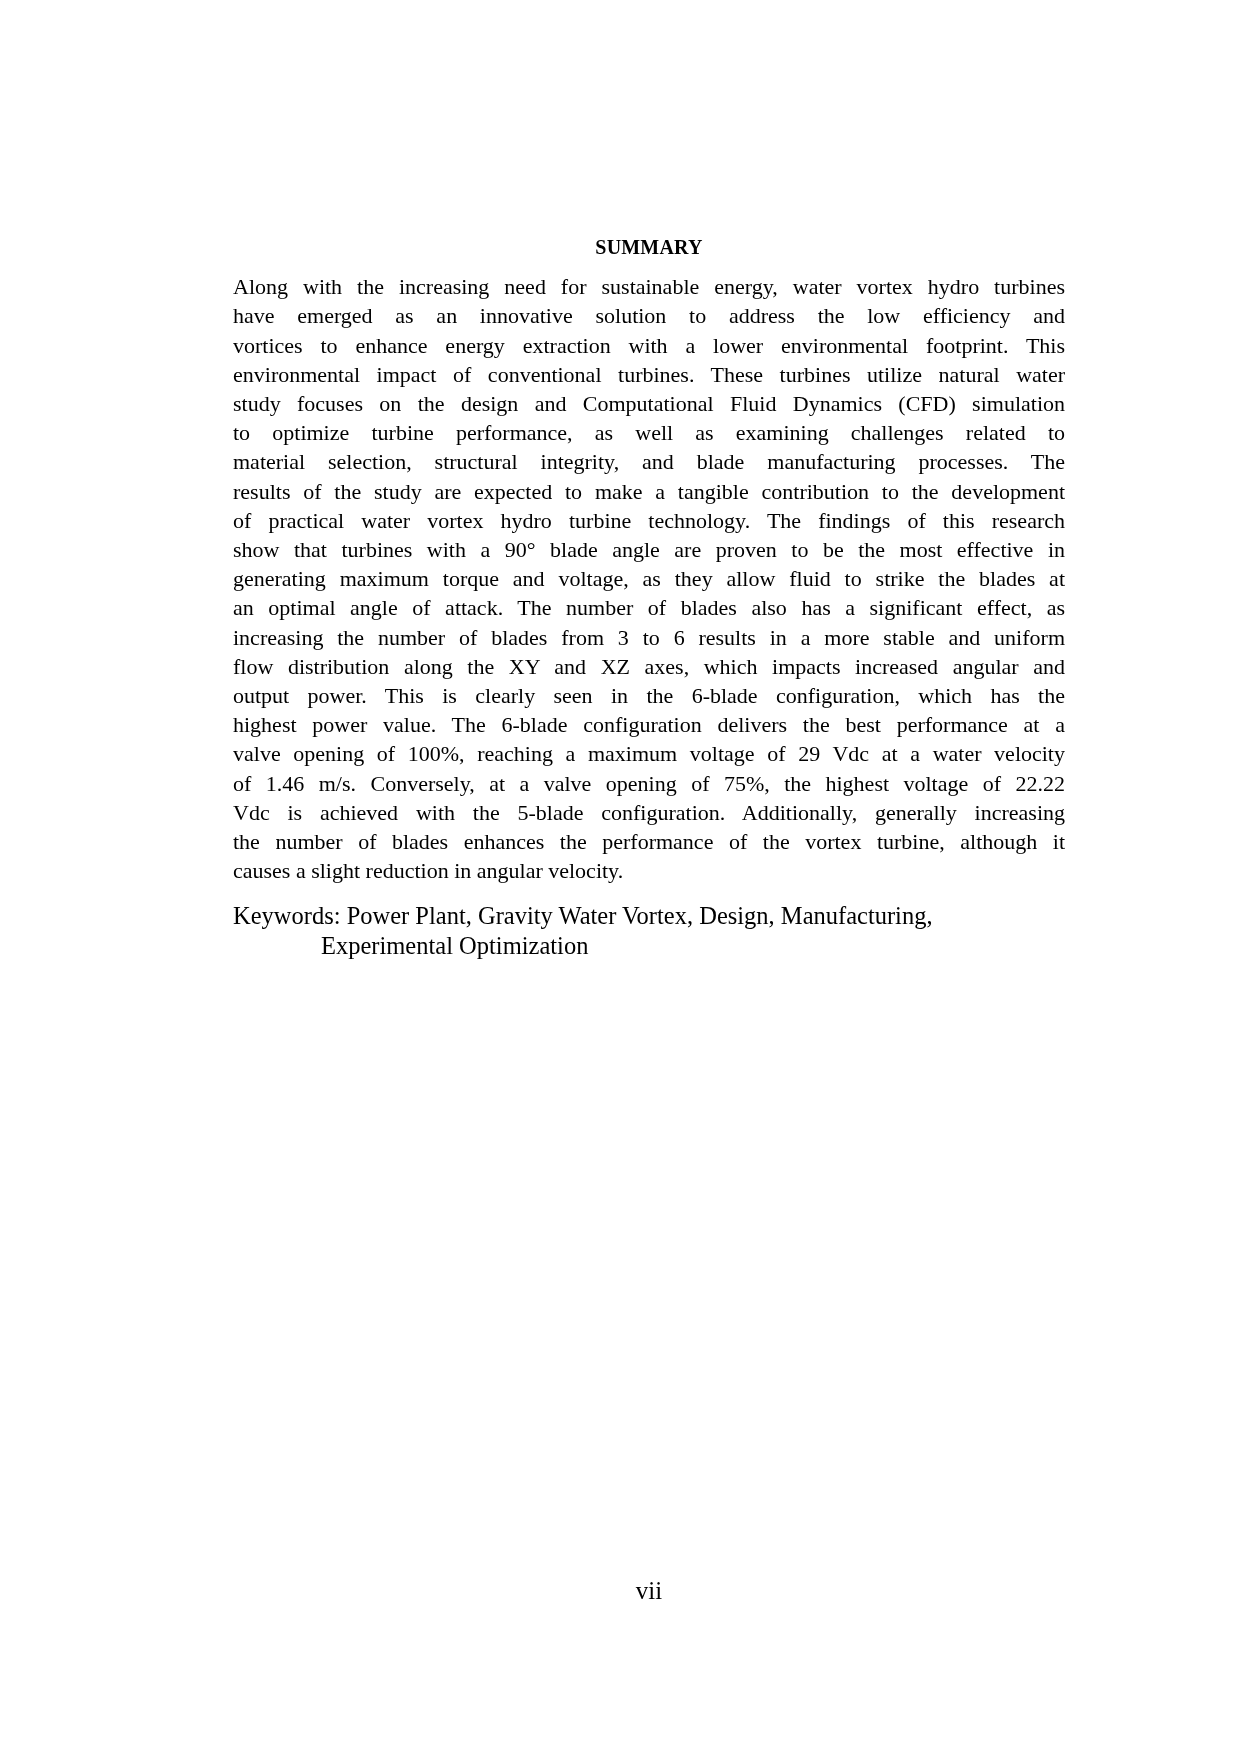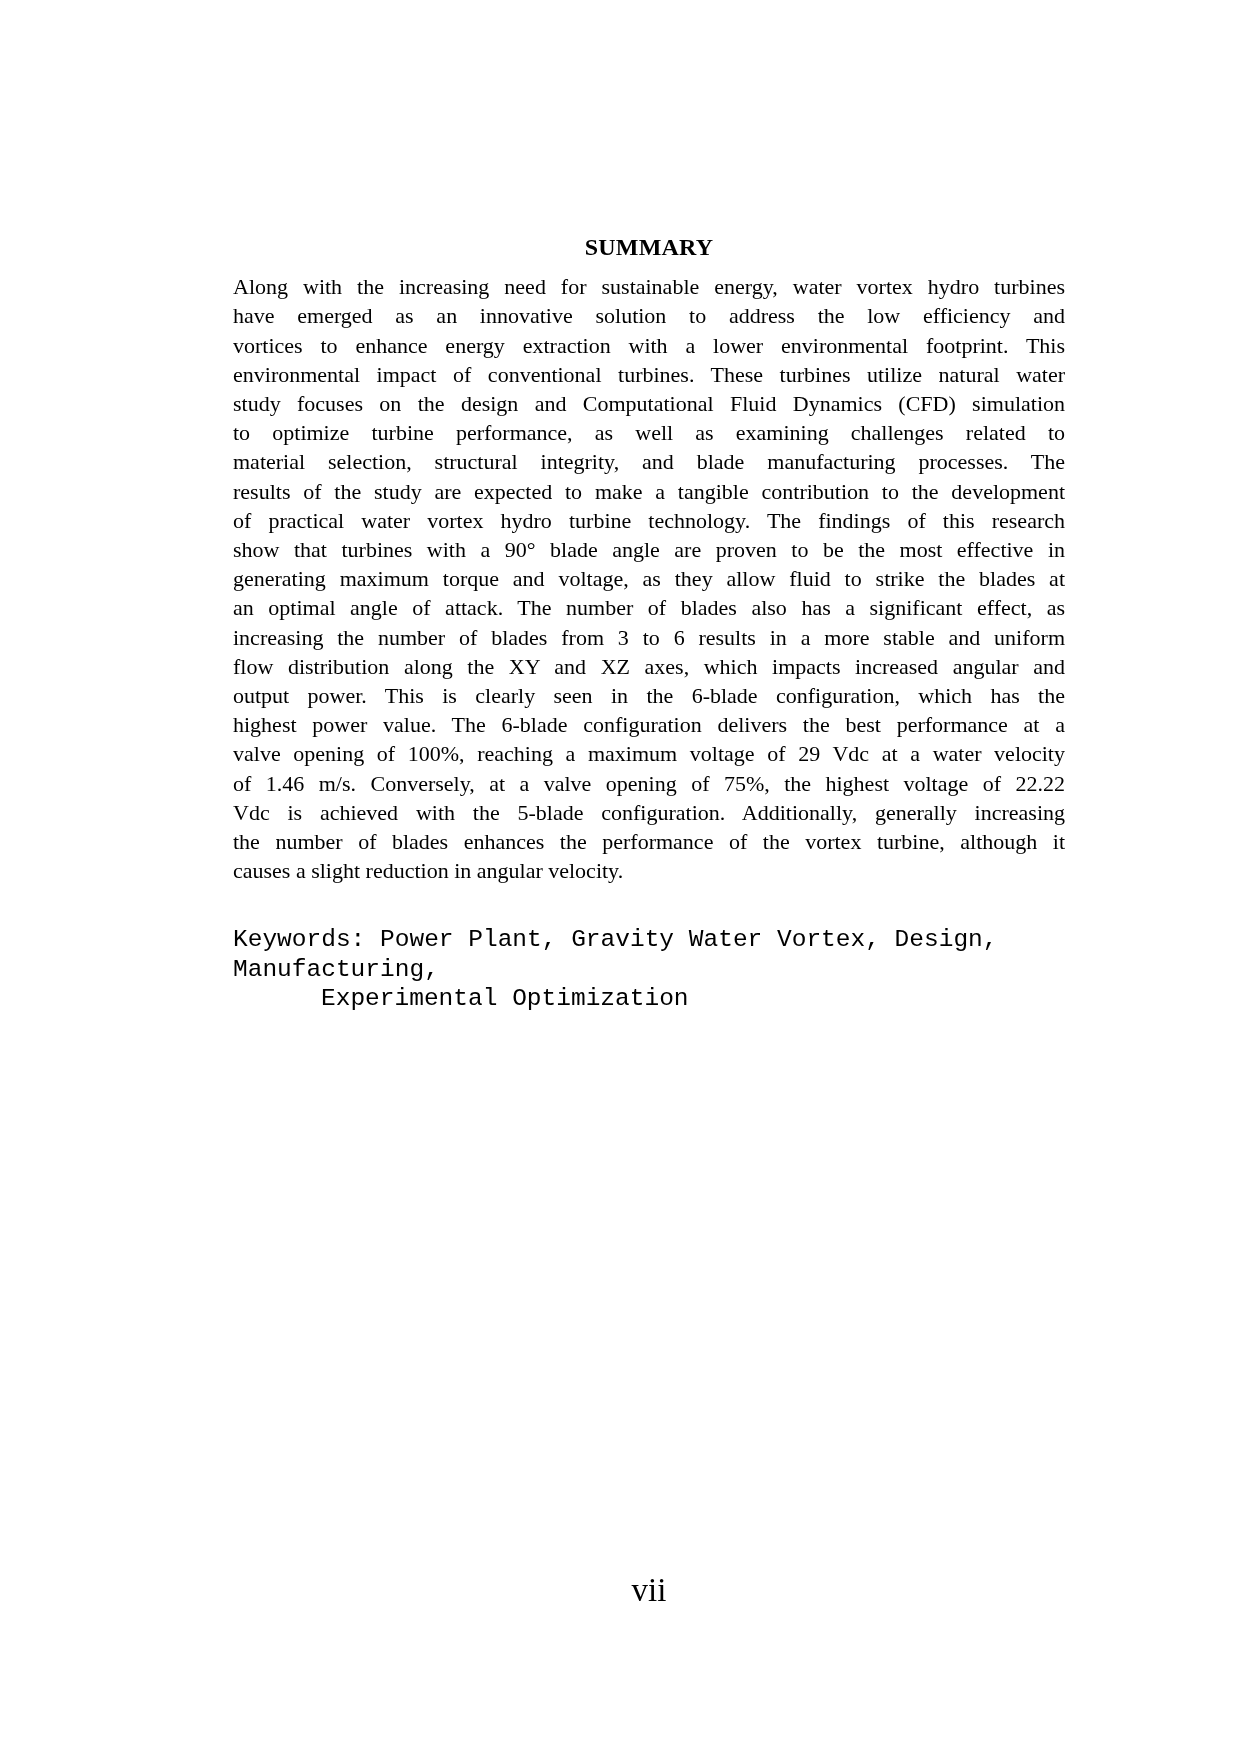--- a/index.html
+++ b/index.html
@@ -16,58 +16,57 @@
     font-family: "Liberation Serif", serif;
     overflow: hidden;
   }
   .content {
     position: absolute;
     left: 233px;
     top: 233px;
     width: 832px;
   }
   .title {
-    font-size: 24px;
+    font-size: 20px;
     font-weight: bold;
     line-height: 29.2px;
     text-align: center;
     margin: 0 0 10px 0;
     letter-spacing: 0.2px;
   }
   .paragraph .line {
     font-size: 22px;
     line-height: 29.2px;
     text-align: justify;
     text-align-last: justify;
     word-spacing: -2.5px;
   }
   .paragraph .line.last {
     text-align: left;
     text-align-last: left;
     word-spacing: normal;
   }
   .keywords {
-    margin-top: 40px;
-    font-family: Liberation Mono, monospace;
+    margin-top: 16px;
   }
   .kw-line {
     font-size: 24.5px;
     line-height: 29.2px;
     text-align: left;
   }
   .kw-indent {
     margin-left: 88px;
   }
   .page-number {
     position: absolute;
     top: 1576px;
     left: 233px;
     width: 832px;
     text-align: center;
-    font-size: 33px;
+    font-size: 25px;
     line-height: 29.2px;
   }
 </style>
 </head>
 <body>
 
 <div class="page">
   <div class="content">
     <h1 class="title">SUMMARY</h1>
     <div class="paragraph">

